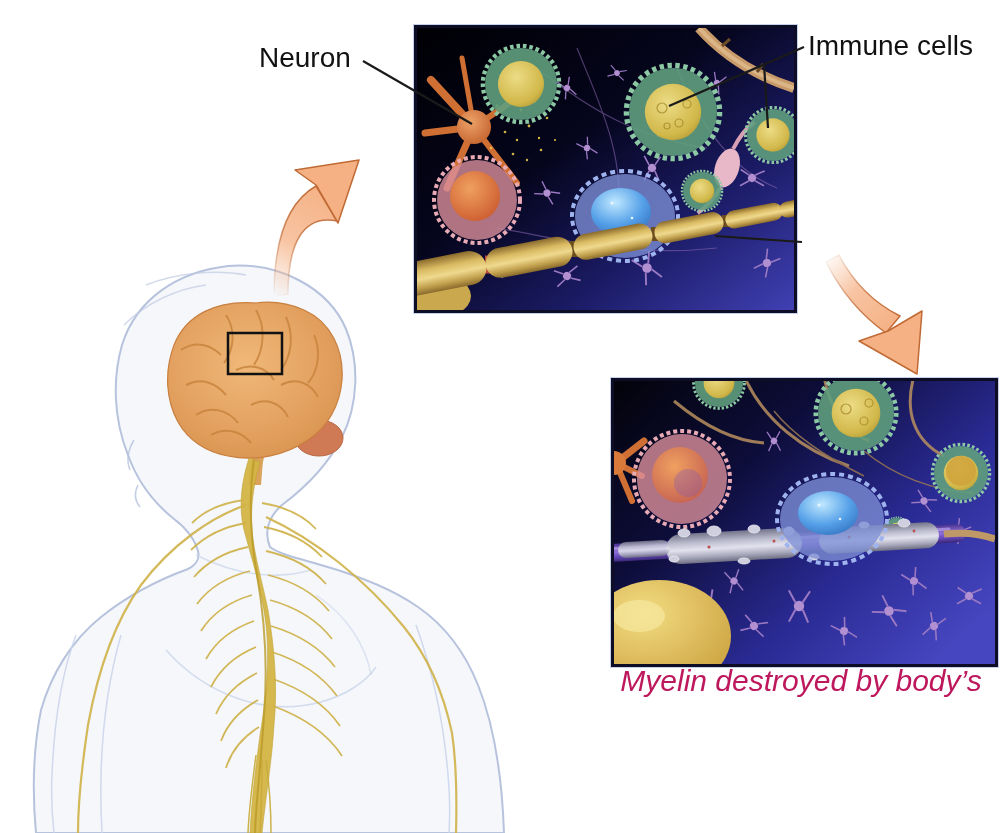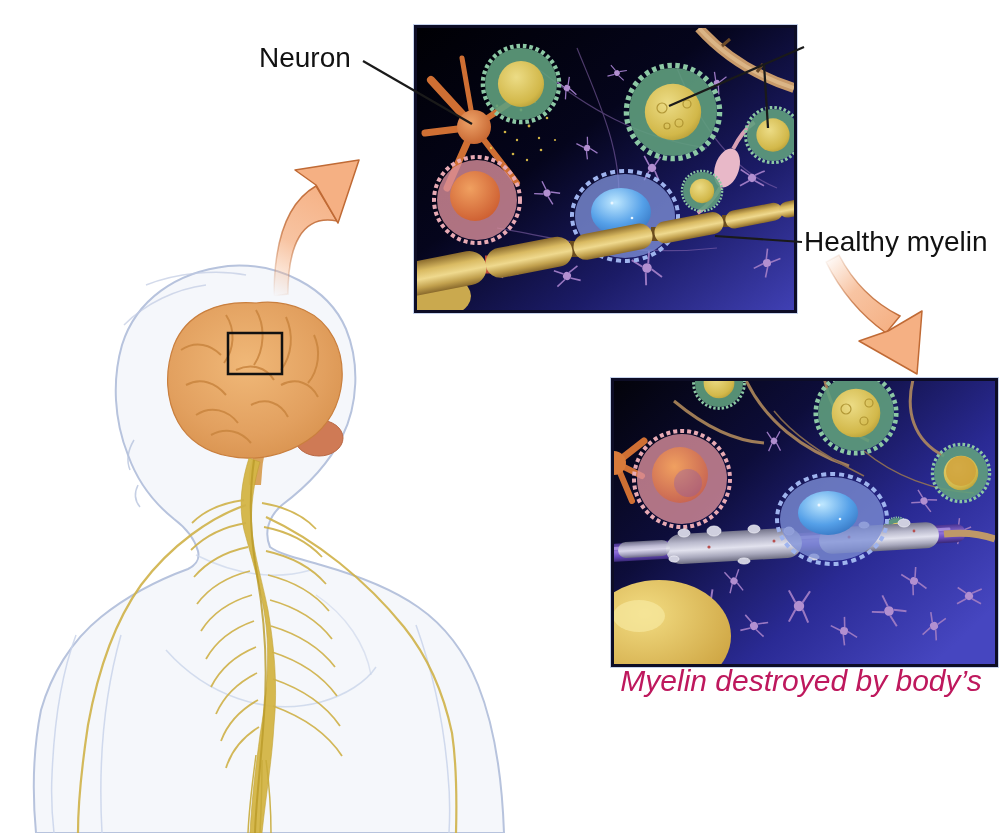--- a/index.html
+++ b/index.html
@@ -473,18 +473,18 @@
       <path d="M343,160 L279,170 L300,185 L322,223 Z" fill="#f5b083" stroke="#c06a35" stroke-width="1.5" stroke-linejoin="round"></path>
     </g>
 
     <g>
       <path d="M870,333 C845,315 824,290 810,262 L823,255 C836,280 856,302 884,316 Z" fill="url(#arr2G)" stroke="url(#arr2S)" stroke-width="1.5"></path>
       <path d="M901,374 L843,341 L872,331 L906,311 Z" fill="#f5b083" stroke="#c06a35" stroke-width="1.5" stroke-linejoin="round"></path>
     </g>
   </svg>
 
   <div class="label" id="neuron-label">Neuron</div>
-  <div class="label" id="healthy-myelin-label">Healthy myelin</div>
+  <div class="label" id="immune-cells-label">Immune cells</div>
   <div id="caption">
     <div>Myelin destroyed by body’s</div>
   </div>
 
 </div>
 
 </body></html>

